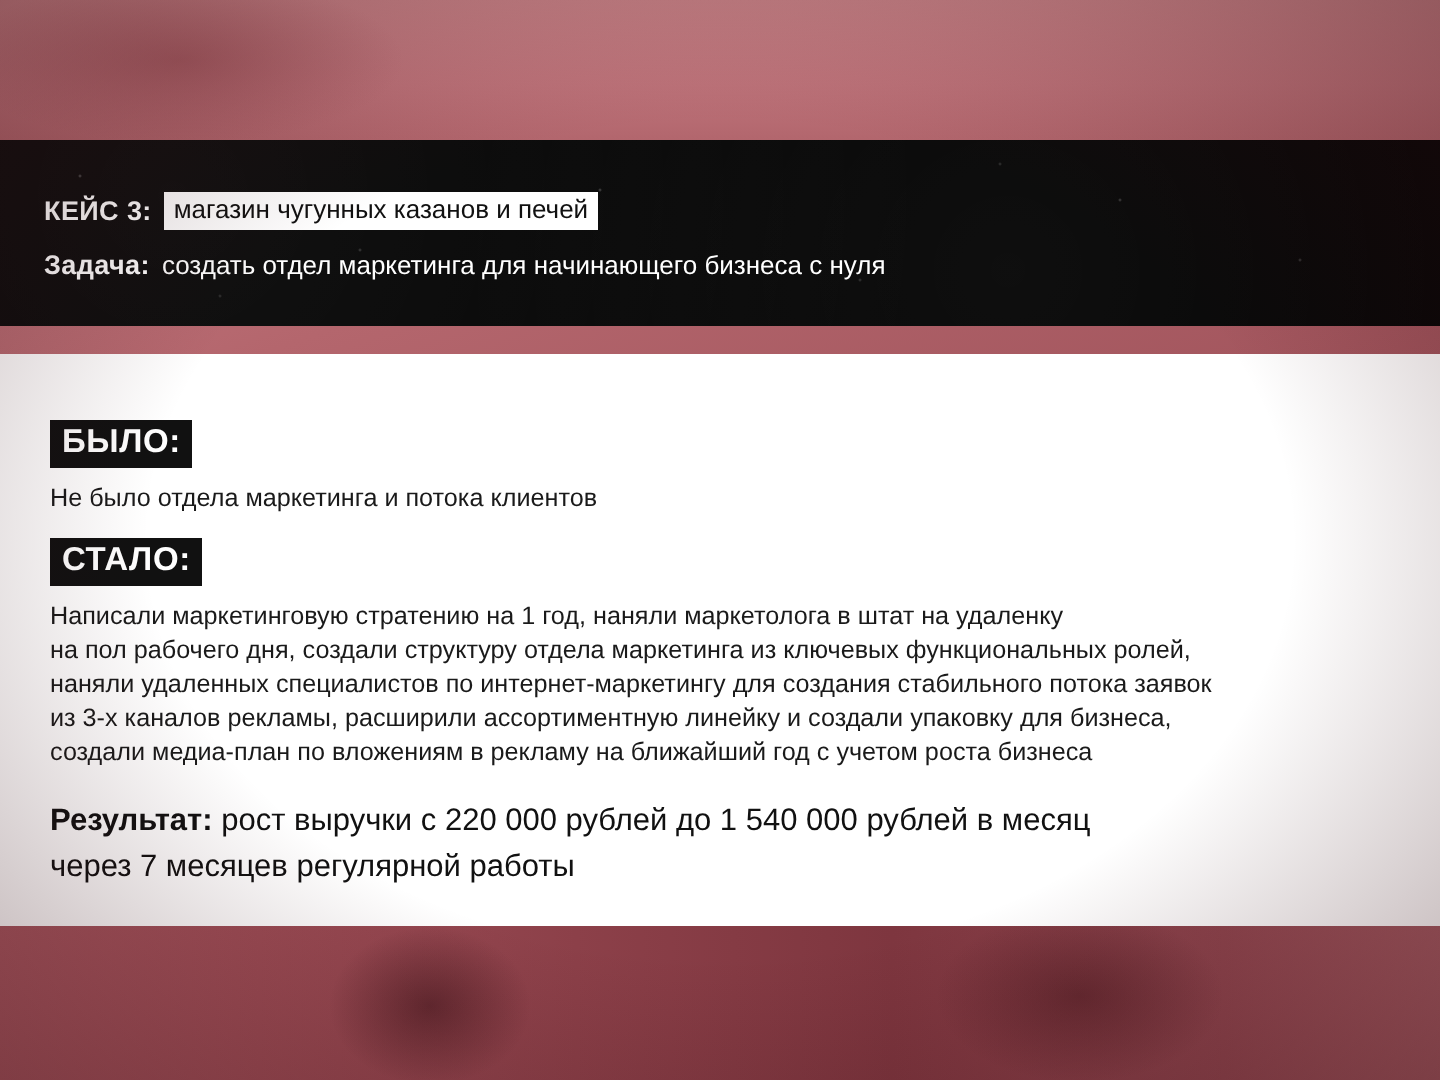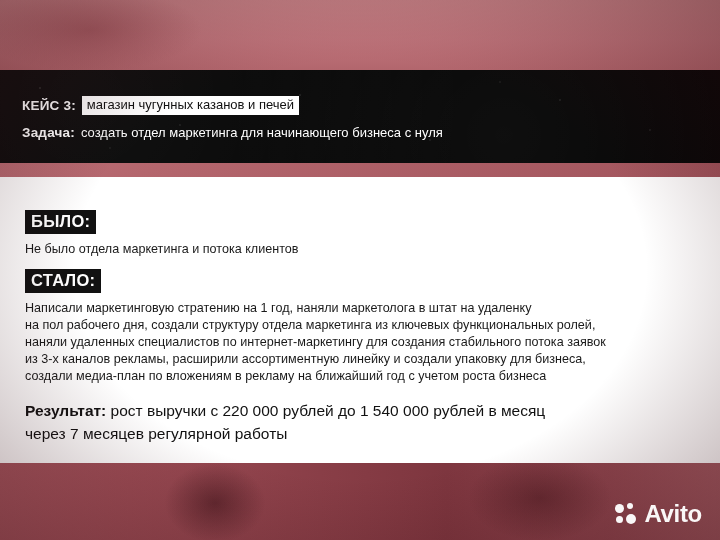--- a/index.html
+++ b/index.html
@@ -244,23 +244,14 @@
 
     <div class="result">
       <span><b>Результат:</b><span> рост выручки с 220 000 рублей до 1 540 000 рублей в месяц</span></span>
       <span class="ln2">через 7 месяцев регулярной работы</span>
     </div>
 
   </div>
 
   <div class="vignette"></div>
 
-  <div class="avito">
-    <span class="avito-logo">
-      <i class="dot-a"></i>
-        <i class="dot-b"></i>
-        <i class="dot-c"></i>
-        <i class="dot-d"></i>
-    </span>
-    <span class="avito-text">Avito</span>
-  </div>
 
 </div>
 
 </body></html>

